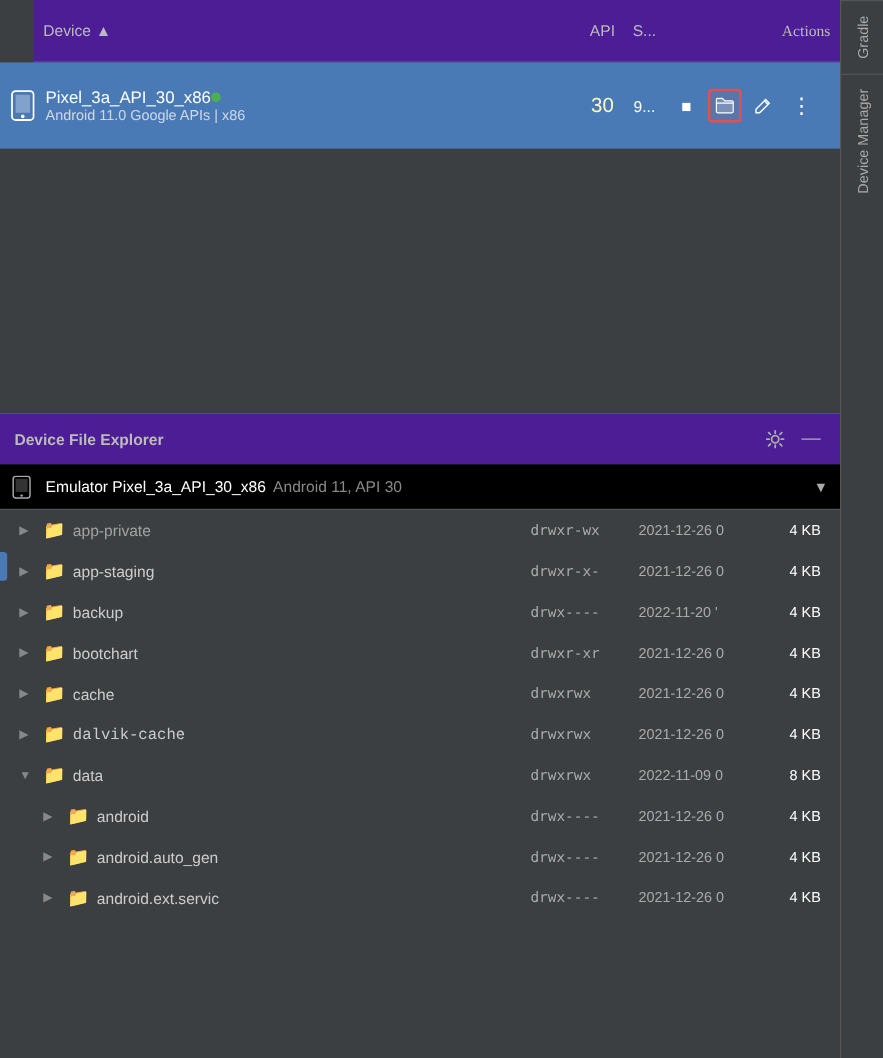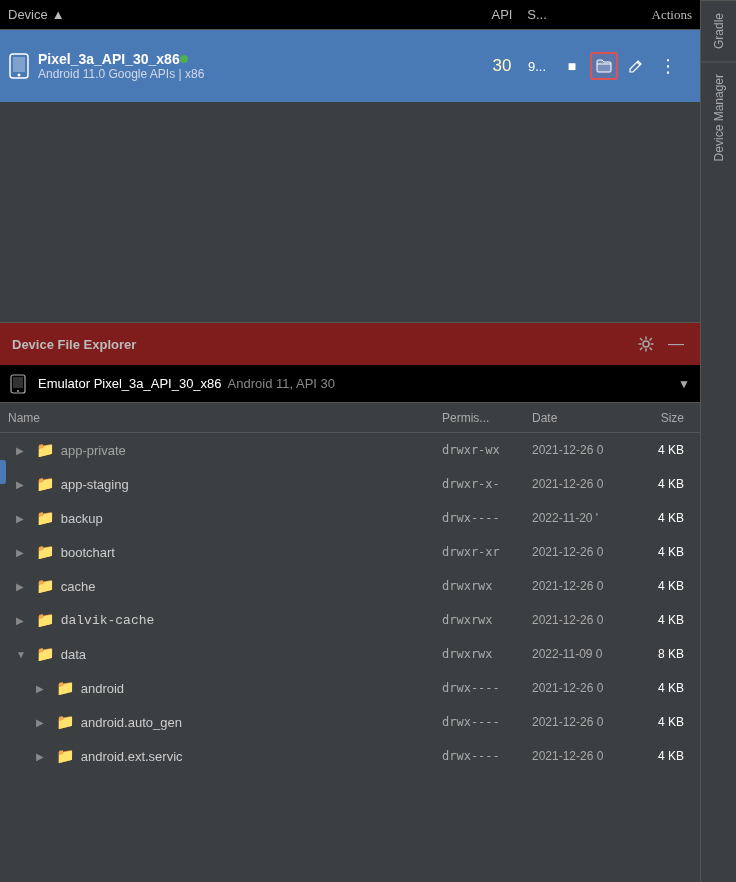--- a/index.html
+++ b/index.html
@@ -20,22 +20,23 @@
       width: 700px;
       position: relative;
     }
 
     
     .col-header-row {
       display: flex;
       align-items: center;
       border-bottom: 1px solid #555;
       padding: 6px 8px;
-      background: #000000;
-      height: 30px;
+      background: #4c1d95;
+      height: 52px;
+      margin-left: 28px;
     }
     .col-device {
       flex: 1;
       color: #bbbbbb;
       font-size: 13px;
       display: flex;
       align-items: center;
       gap: 4px;
     }
     .col-api {
@@ -83,21 +84,21 @@
       color: #ffffff;
       font-size: 18px;
     }
     .device-text {
       display: flex;
       flex-direction: column;
     }
     .device-name {
       color: #ffffff;
       font-size: 14px;
-      font-weight: 700;
+      font-weight: 400;
       display: flex;
       align-items: center;
       gap: 0;
     }
     .device-dot {
       width: 8px;
       height: 8px;
       border-radius: 50%;
       background: #4caf50;
       display: inline-block;
@@ -153,21 +154,21 @@
     .file-explorer-panel {
       background: #3c3f41;
       border-top: 1px solid #555;
     }
 
     .file-explorer-header {
       display: flex;
       align-items: center;
       justify-content: space-between;
       padding: 8px 12px;
-      background: #7f1d1d;
+      background: #4c1d95;
       height: 42px;
     }
     .file-explorer-title {
       color: #bbbbbb;
       font-size: 13px;
       font-weight: 600;
     }
     .header-icons {
       display: flex;
       gap: 6px;
@@ -420,26 +421,20 @@
             <rect x="1" y="1" width="14" height="18" rx="2" stroke="#aaaaaa" stroke-width="1.2" fill="none"></rect>
             <rect x="3" y="3" width="10" height="11" fill="#aaaaaa" opacity="0.3"></rect>
             <circle cx="8" cy="17" r="1" fill="#aaaaaa"></circle>
           </svg>
         </div>
         <span class="emulator-name">Emulator Pixel_3a_API_30_x86</span>
         <span class="emulator-detail">Android 11, API 30</span>
         <span class="emulator-dropdown">▼</span>
       </div>
 
-      <div class="file-table-header">
-        <div class="file-col-name">Name</div>
-        <div class="file-col-perms">Permis...</div>
-        <div class="file-col-date">Date</div>
-        <div class="file-col-size">Size</div>
-      </div>
 
       <div id="file-list">
           <div class="file-row">
     <div class="file-row-name truncate" style="padding-left:8px;">
       <span class="expand-arrow">▶</span>
       <span class="folder-icon">📁</span>
       <span class="truncate" style="max-width: 160px; opacity: 0.7;">app-private</span>
     </div>
     <div class="file-row-perms">drwxr-wx</div>
     <div class="file-row-date">2021-12-26 0</div>

